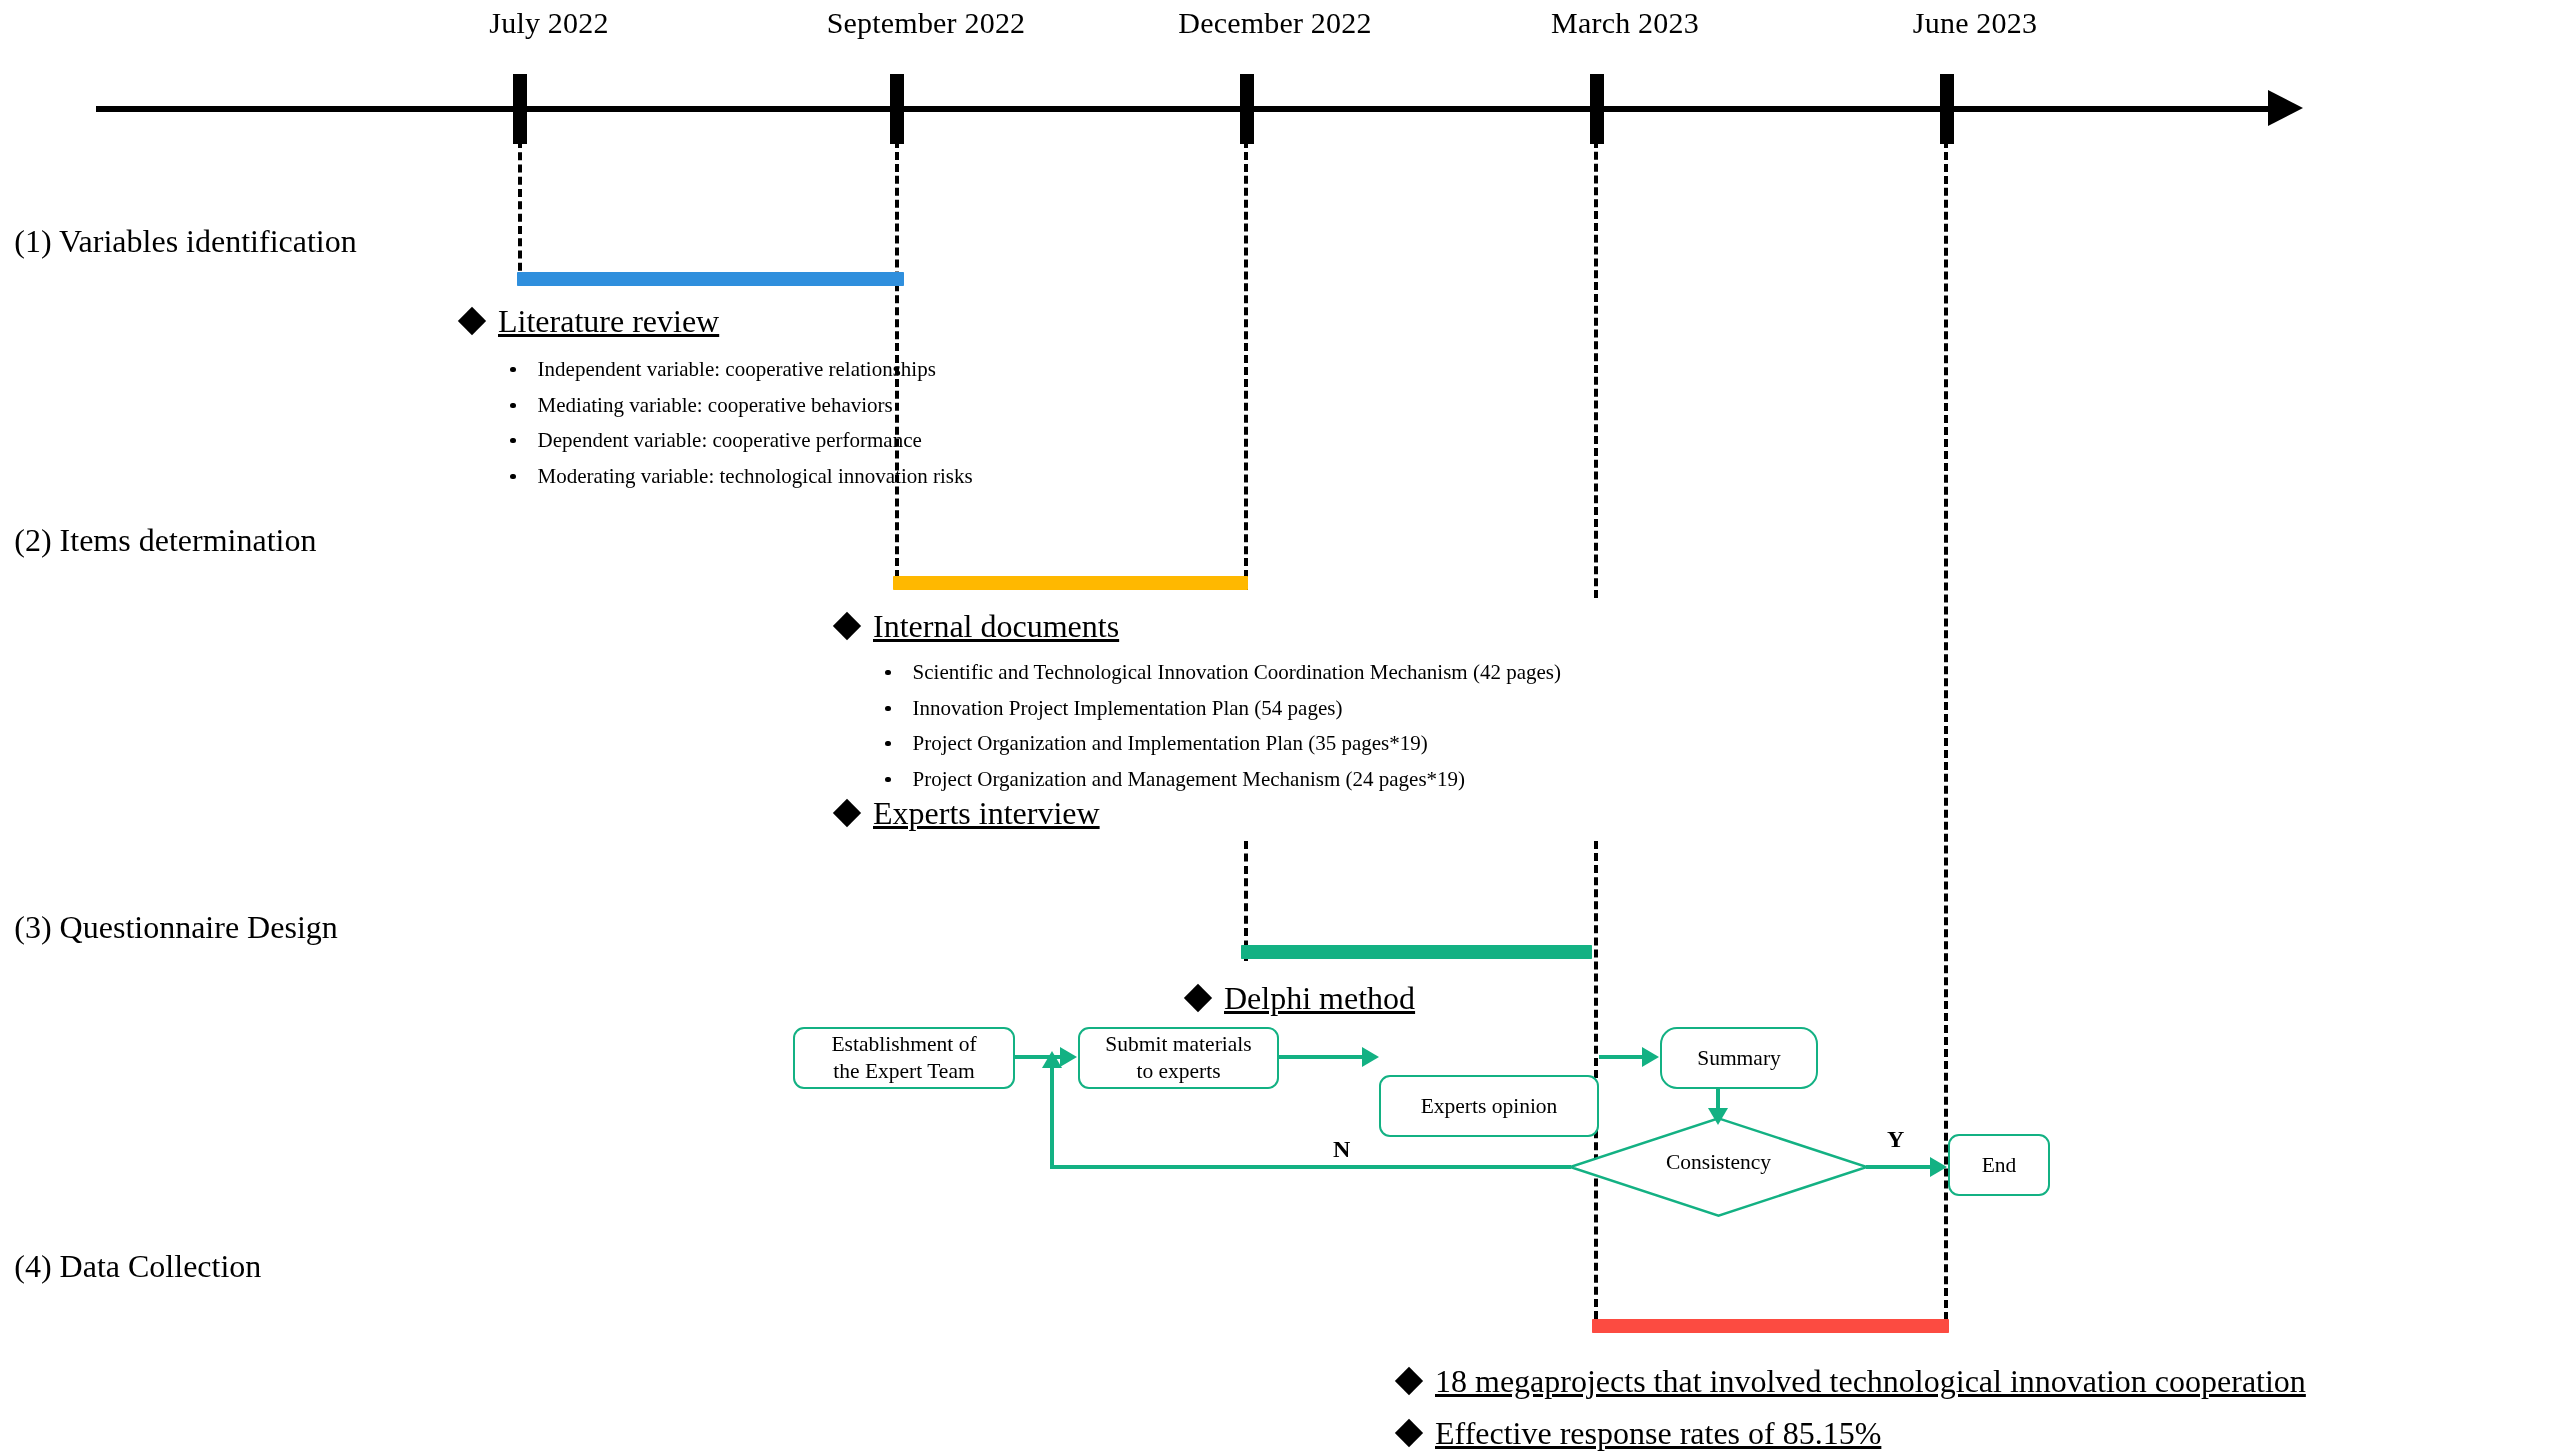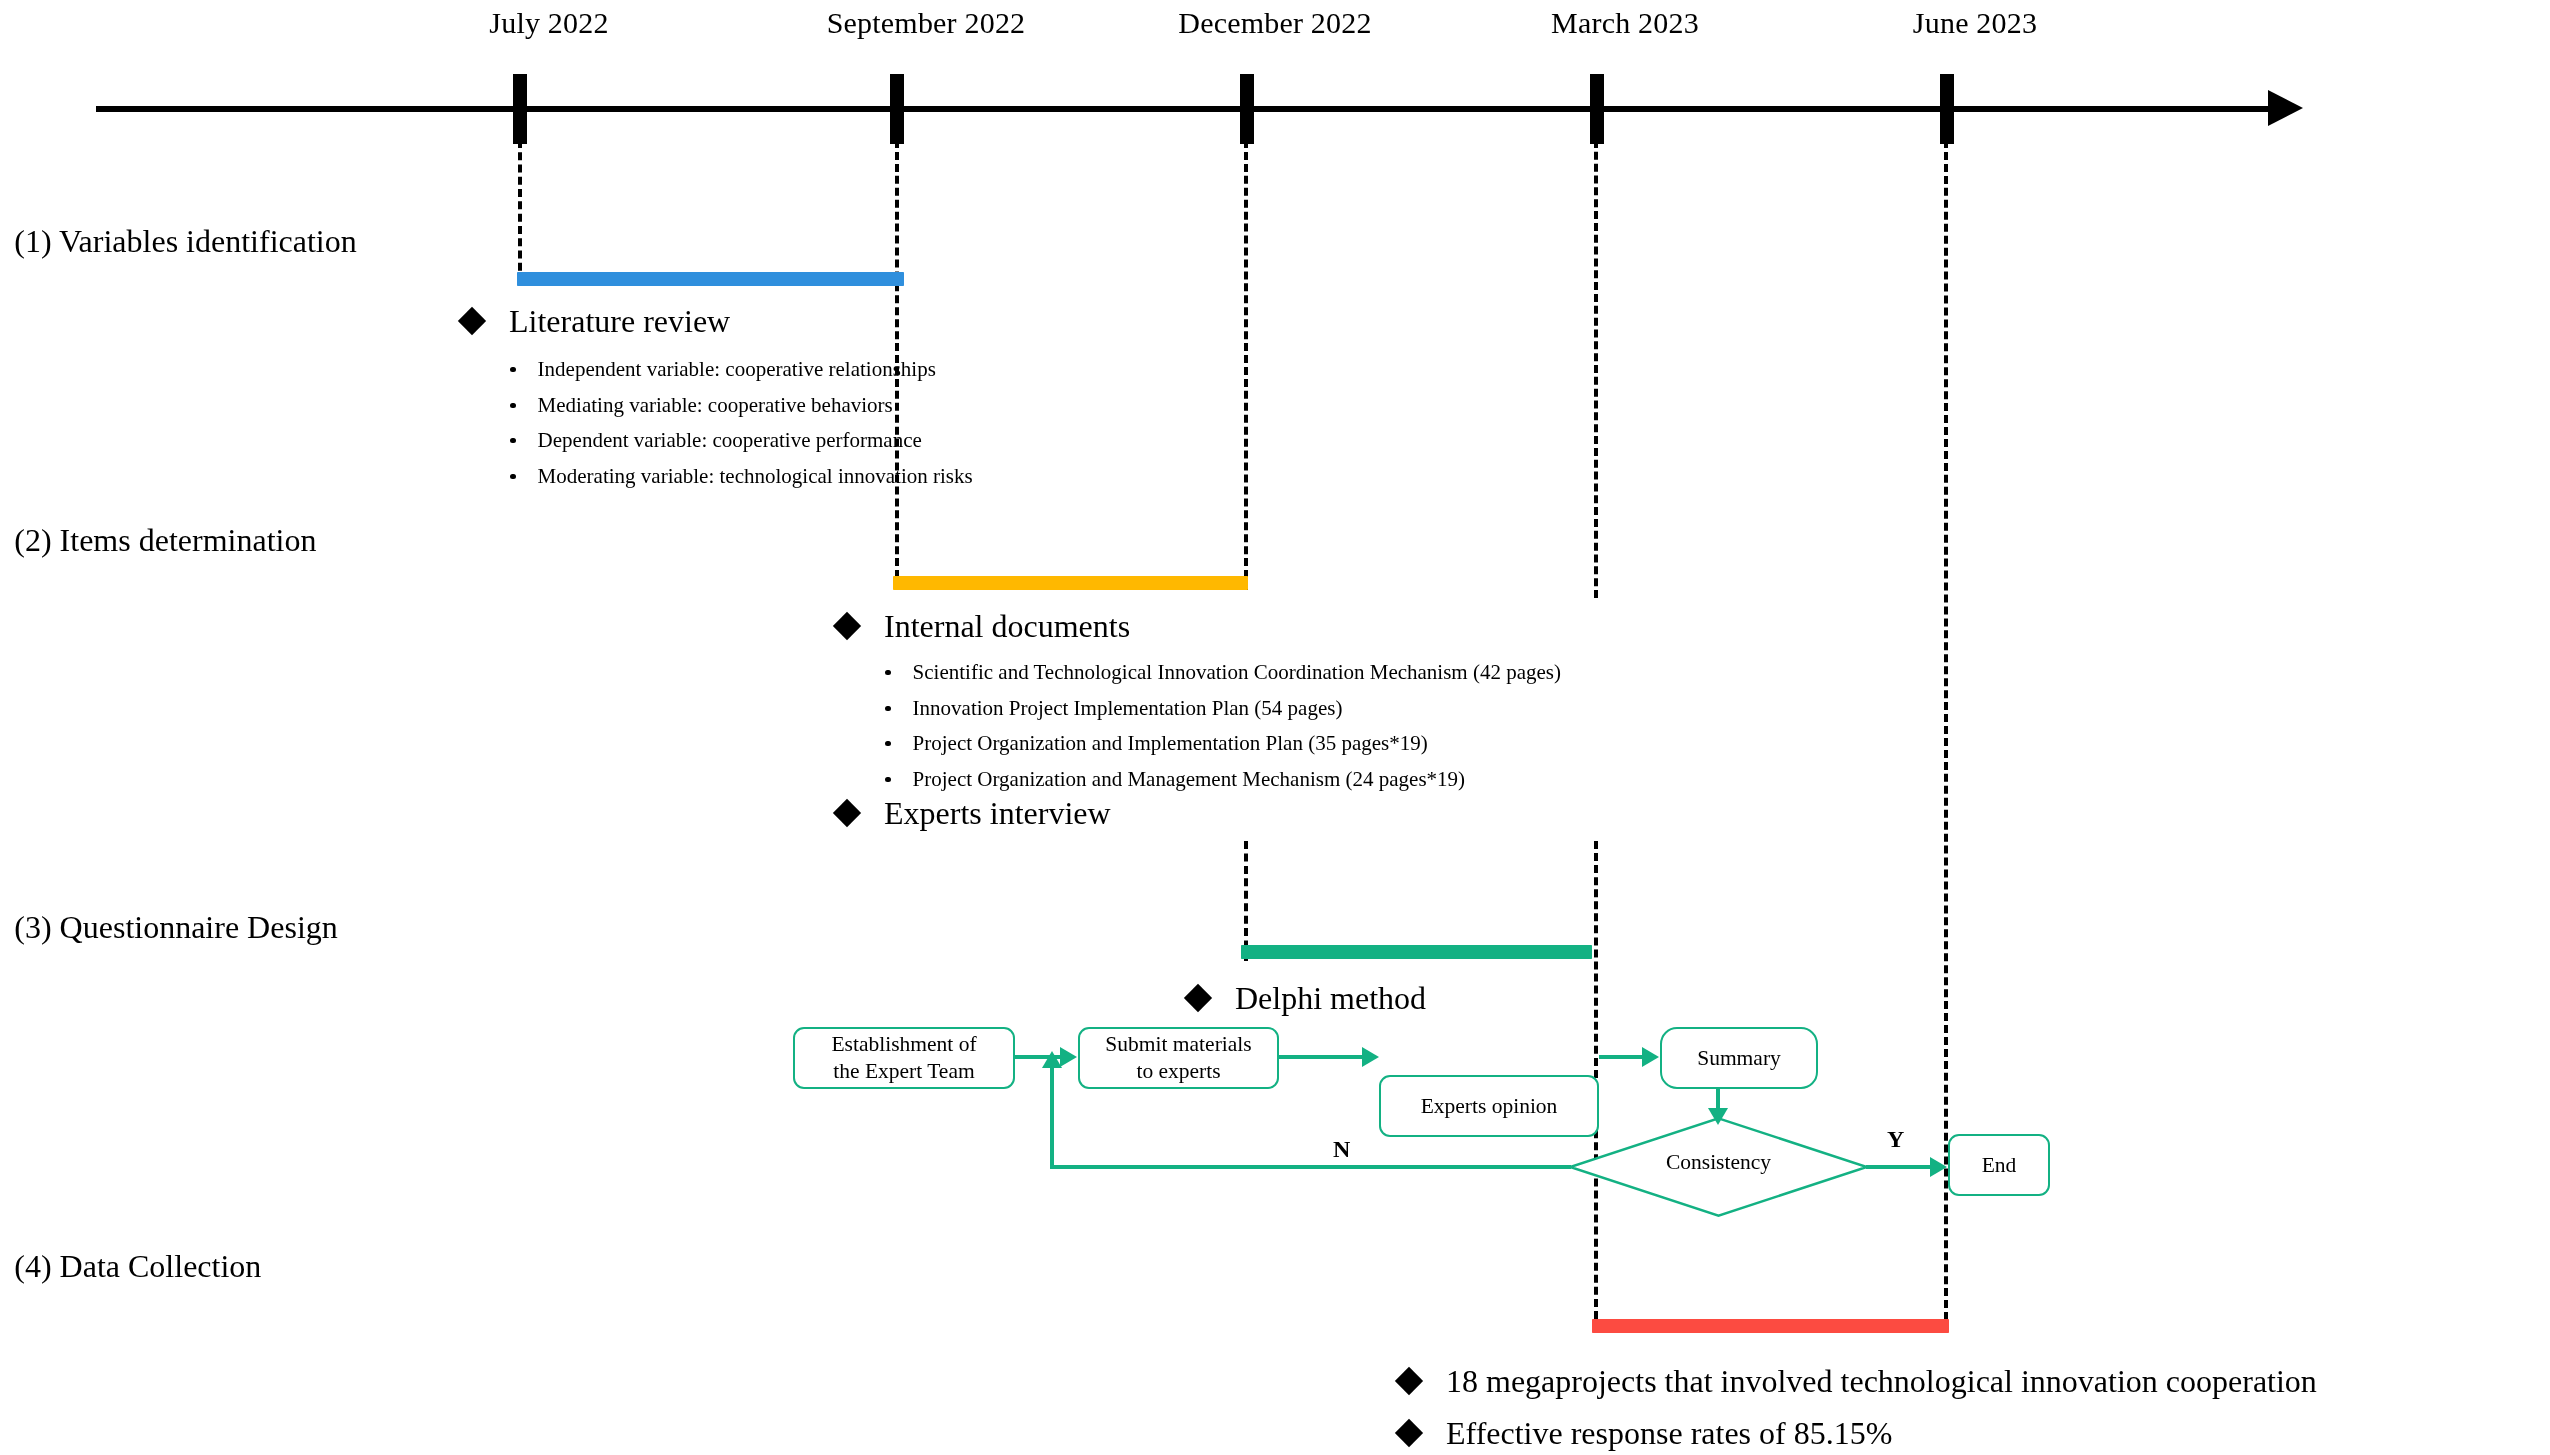--- a/index.html
+++ b/index.html
@@ -43,21 +43,21 @@
 
   
   .phase-label{
     left:14.3px; font-size:32px; white-space:nowrap;
   }
 
   
   .bar{height:13.6px;border-radius:0.8px;}
 
   
-  .dia-row{display:flex;align-items:center;gap:27px;white-space:nowrap;}
+  .dia-row{display:flex;align-items:center;gap:16px;white-space:nowrap;text-decoration:underline;}
   .diamond{
     width:20px;height:20px;background:#000;
     transform:rotate(45deg);flex:none;
   }
   .dia-text{font-size:32px;line-height:1;}
 
   
   .sub{
     font-size:21px;line-height:1;white-space:nowrap;
     display:flex;align-items:center;gap:22px;

